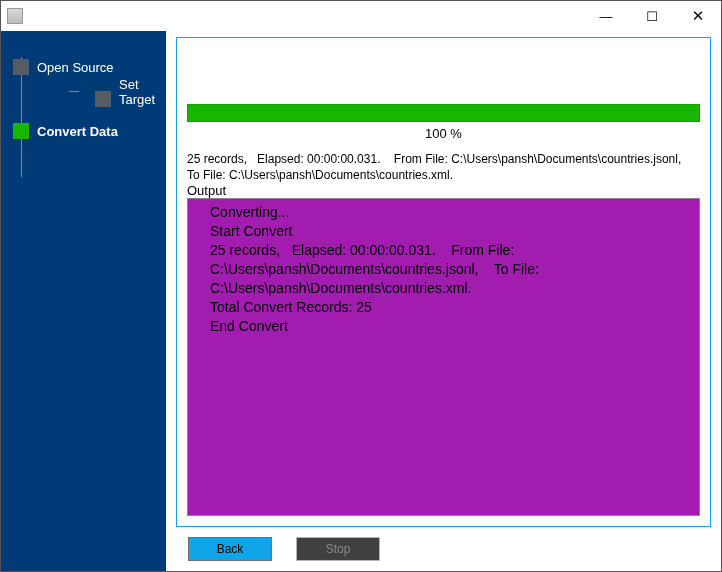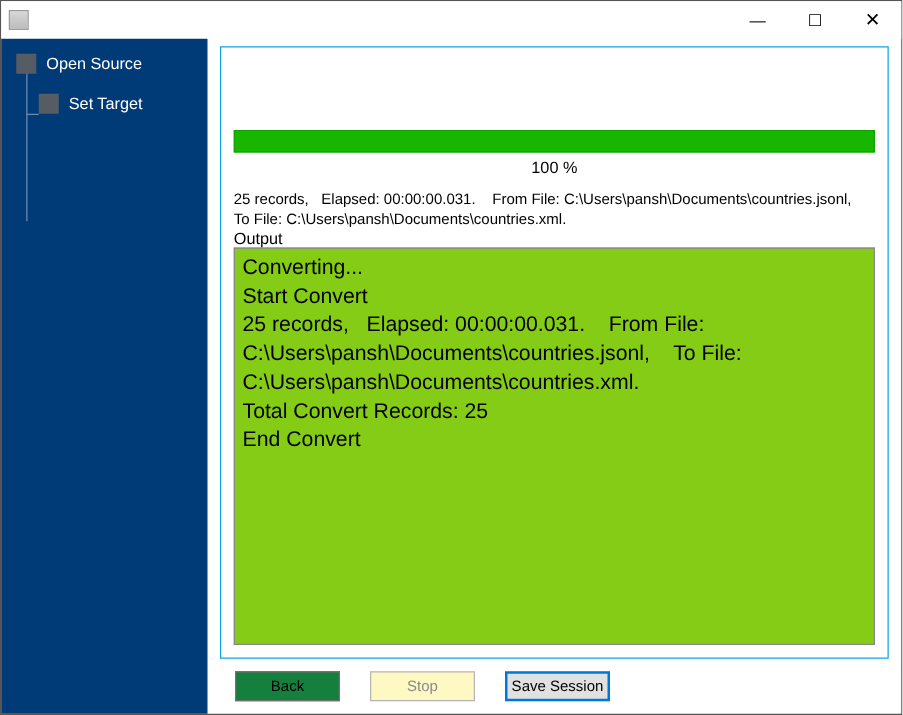--- a/index.html
+++ b/index.html
@@ -61,27 +61,27 @@
   .tree-line {
     position: absolute;
     left: 20px;
     top: 26px;
     width: 1px;
     height: 120px;
     background: #6a8bb4;
   }
   .step {
     display: flex;
-    align-items: flex-start;
+    align-items: flex-end;
     height: 32px;
     font-size: 13px;
     cursor: pointer;
     position: relative;
   }
-  .step.child { padding-left: 30px; }
+  .step.child { padding-left: 46px; margin-left: 48px; }
   .step.root  { padding-left: 12px; }
   .hline {
     position: absolute;
     left: 20px;
     width: 10px;
     height: 1px;
     background: #6a8bb4;
     top: 50%;
   }
   .step-box {
@@ -127,48 +127,48 @@
     line-height: 1.35;
     color: #000;
     white-space: pre-wrap;
   }
   .output-label {
     font-size: 13px;
   }
   .output-box {
     flex: 1;
     border: 1px solid #888;
-    padding: 4px 6px;
-    font-size: 17px;
+    padding: 4px 22px;
+    font-size: 14px;
     line-height: 1.35;
     overflow-y: scroll;
     white-space: pre-wrap;
-    background: #84cc16;
+    background: #a21caf;
     min-height: 0;
   }
   .button-row {
     display: flex;
     justify-content: flex-start;
     gap: 24px;
     padding: 10px 0 2px 12px;
   }
   .btn {
     width: 84px;
     height: 24px;
     border: 1px solid #707070;
-    background: #15803d;
+    background: #0ea5e9;
     font-size: 12px;
     font-family: inherit;
     cursor: pointer;
     padding: 0;
   }
   .btn:disabled {
     color: #8a8a8a;
     border-color: #b5b5b5;
-    background: #fef9c3;
+    background: #404040;
     cursor: default;
   }
   .btn.primary {
     border: 2px solid #0078d7;
     background: #e1e1e1;
   }
   
   .output-box::-webkit-scrollbar { width: 16px; }
   .output-box::-webkit-scrollbar-track { background: #f0f0f0; }
   .output-box::-webkit-scrollbar-thumb { background: #c2c2c2; }
@@ -194,20 +194,24 @@
 
     <div class="step root">
           <div class="step-box"></div>
           <span>Open Source</span>
         </div>
         <div class="step child">
           <div class="hline"></div>
           <div class="step-box"></div>
           <span>Set Target</span>
         </div>
+        <div class="step root active">
+          <div class="step-box"></div>
+          <span>Convert Data</span>
+        </div>
       </div>
 
     <div class="main">
 
       <div class="content-frame">
         <div class="spacer-top"></div>
 
         <div class="progress-wrap">
           <div class="progress-bar"></div>
           <div class="progress-label">100 %</div>
@@ -219,18 +223,17 @@
         <div class="output-box">Converting...
 Start Convert
 25 records,   Elapsed: 00:00:00.031.    From File: C:\Users\pansh\Documents\countries.jsonl,    To File: C:\Users\pansh\Documents\countries.xml.
 Total Convert Records: 25
 End Convert</div>
       </div>
 
       <div class="button-row">
         <button class="btn">Back</button>
         <button class="btn" disabled="">Stop</button>
-        <button class="btn primary">Save Session</button>
       </div>
 
     </div>
   </div>
 </div>
 
 </body></html>

